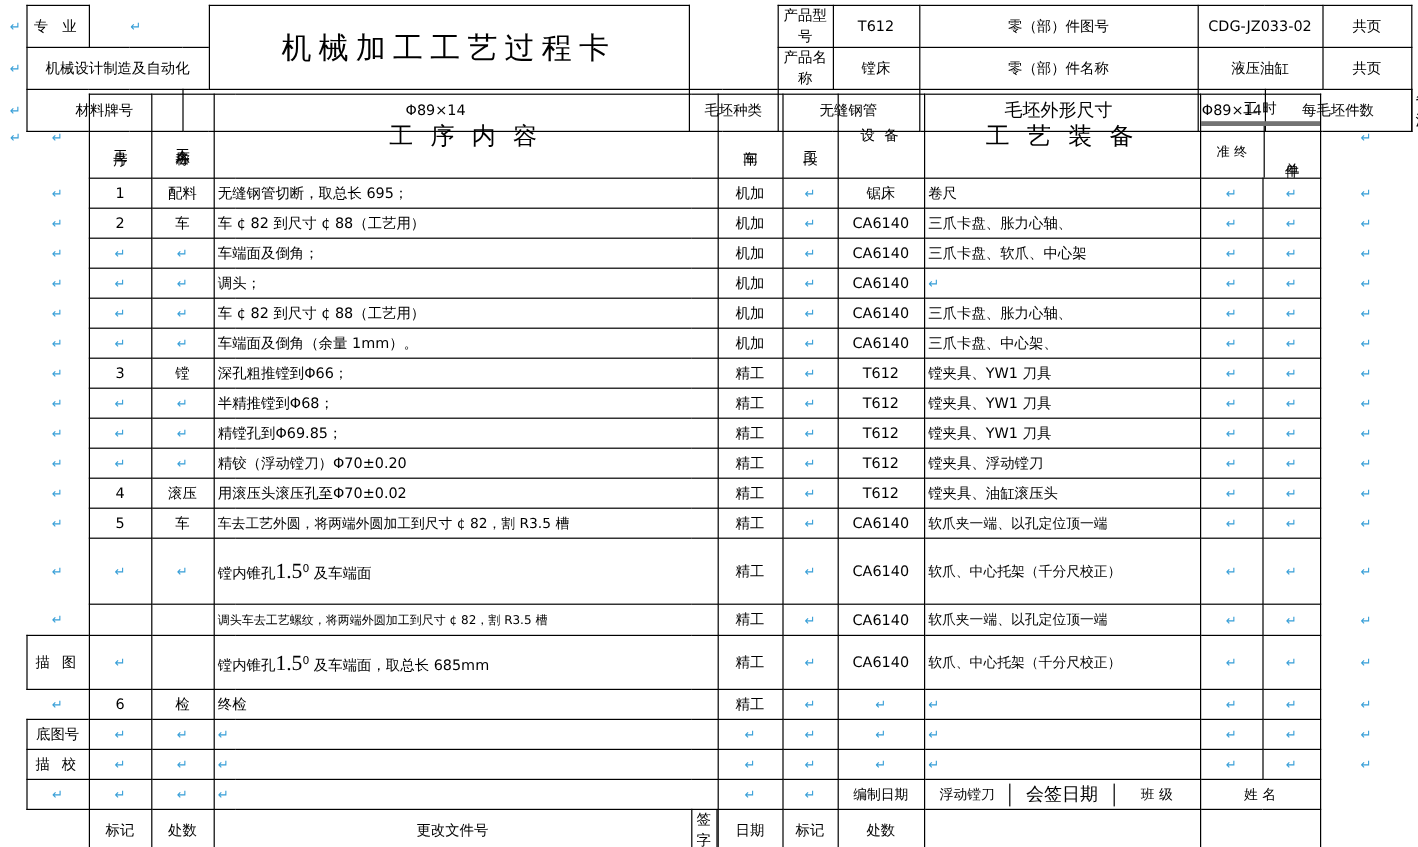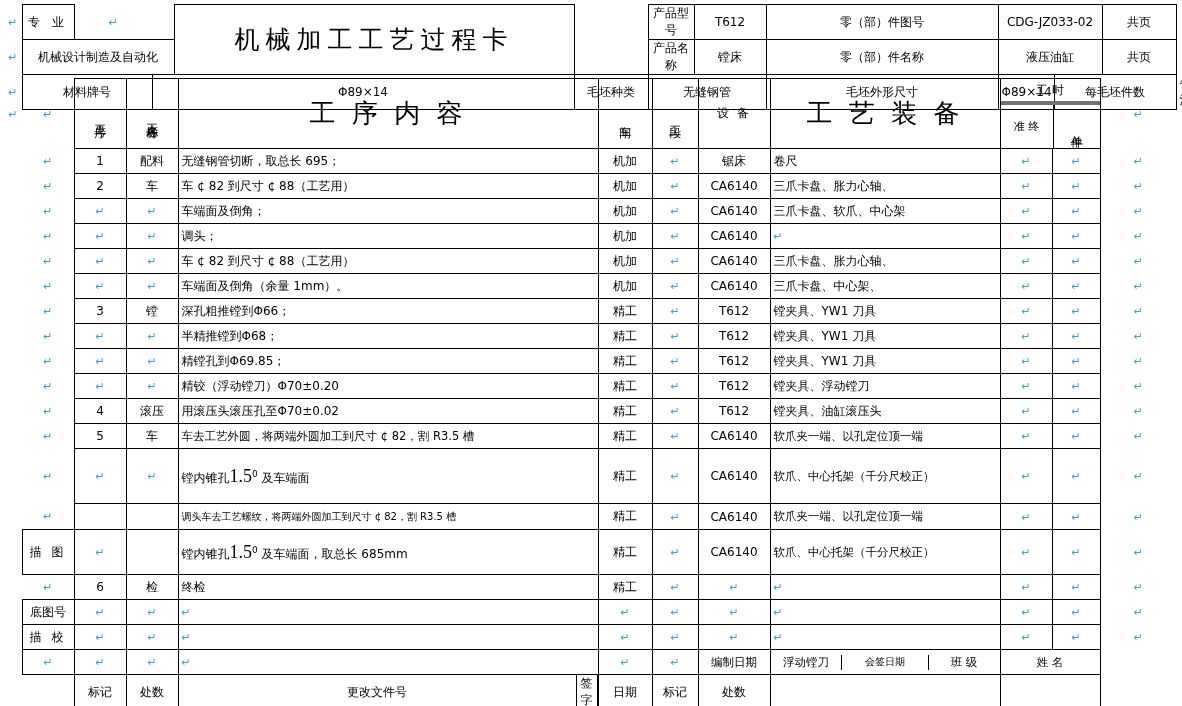--- a/index.html
+++ b/index.html
@@ -11,21 +11,21 @@
     overflow:hidden;
   }
   .page{position:relative;width:1182px;height:706px;}
   table{border-collapse:collapse;table-layout:fixed;}
   td{border:1px solid #000;padding:0 3px;vertical-align:middle;}
   .c{text-align:center;}
   .l{text-align:left;}
   .nb{border:none;}
   .pilcrow{color:#3aa0d8;font-size:11px;}
   .big{font-size:25px;letter-spacing:6px;}
-  .big2{font-size:26px;letter-spacing:4px;}
+  .big2{font-size:20px;letter-spacing:4px;}
   .vert{
     writing-mode:vertical-rl;
     text-orientation:upright;
     letter-spacing:1px;
     line-height:1.05;
     display:inline-block;
   }
   .mixed .num{font-size:18px;font-family:"Liberation Serif",serif;}
   .rowh{height:22px;}
 </style>
@@ -81,21 +81,21 @@
     </tr>
 
     <tr class="rowh" style="height:24px;">
       <td class="nb c"><span class="pilcrow">↵</span></td>
       <td class="c" colspan="3">材料牌号</td>
       <td class="c" colspan="2" style="width:auto">
         <span style="display:inline-block;width:110px;text-align:center;">Φ89×14</span>
       </td>
       <td class="c" colspan="2">毛坯种类</td>
       <td class="c" colspan="2">无缝钢管</td>
-      <td class="c" style="font-size:12px;">毛坯外形尺寸</td>
+      <td class="c" style="font-size:15px;">毛坯外形尺寸</td>
       <td class="c">Φ89×14</td>
       <td class="c" colspan="2">每毛坯件数</td>
       <td class="c">备  注</td>
     </tr>
 
   </tbody>
     </table>
 
   <div style="position:absolute;left:880px;top:54px;width:0;height:0;"></div>
 
@@ -419,21 +419,21 @@
       <td class="c"><span class="pilcrow">↵</span></td>
       <td class="c"><span class="pilcrow">↵</span></td>
       <td class="c"><span class="pilcrow">↵</span></td>
       <td class="l" colspan="3"><span class="pilcrow">↵</span></td>
       <td class="c"><span class="pilcrow">↵</span></td>
       <td class="c"><span class="pilcrow">↵</span></td>
       <td class="c" style="font-size:11.5px;">编制日期</td>
       <td class="c" style="padding:0;">
         <div style="display:flex;height:100%;">
           <div style="flex:1;border-right:1px solid #000;display:flex;align-items:center;justify-content:center;font-size:11.5px;">浮动镗刀</div>
-          <div style="flex:1.2;border-right:1px solid #000;display:flex;align-items:center;justify-content:center;font-size:10px;">会签日期</div>
+          <div style="flex:1.2;border-right:1px solid #000;display:flex;align-items:center;justify-content:center;font-size:15px;">会签日期</div>
           <div style="flex:1;display:flex;align-items:center;justify-content:center;font-size:11.5px;">班 级</div>
         </div>
       </td>
       <td class="c" colspan="2" style="font-size:11.5px;">姓  名</td>
       <td class="nb c"></td>
     </tr>
 
 
     <tr style="height:25px;">
       <td class="nb"></td>

